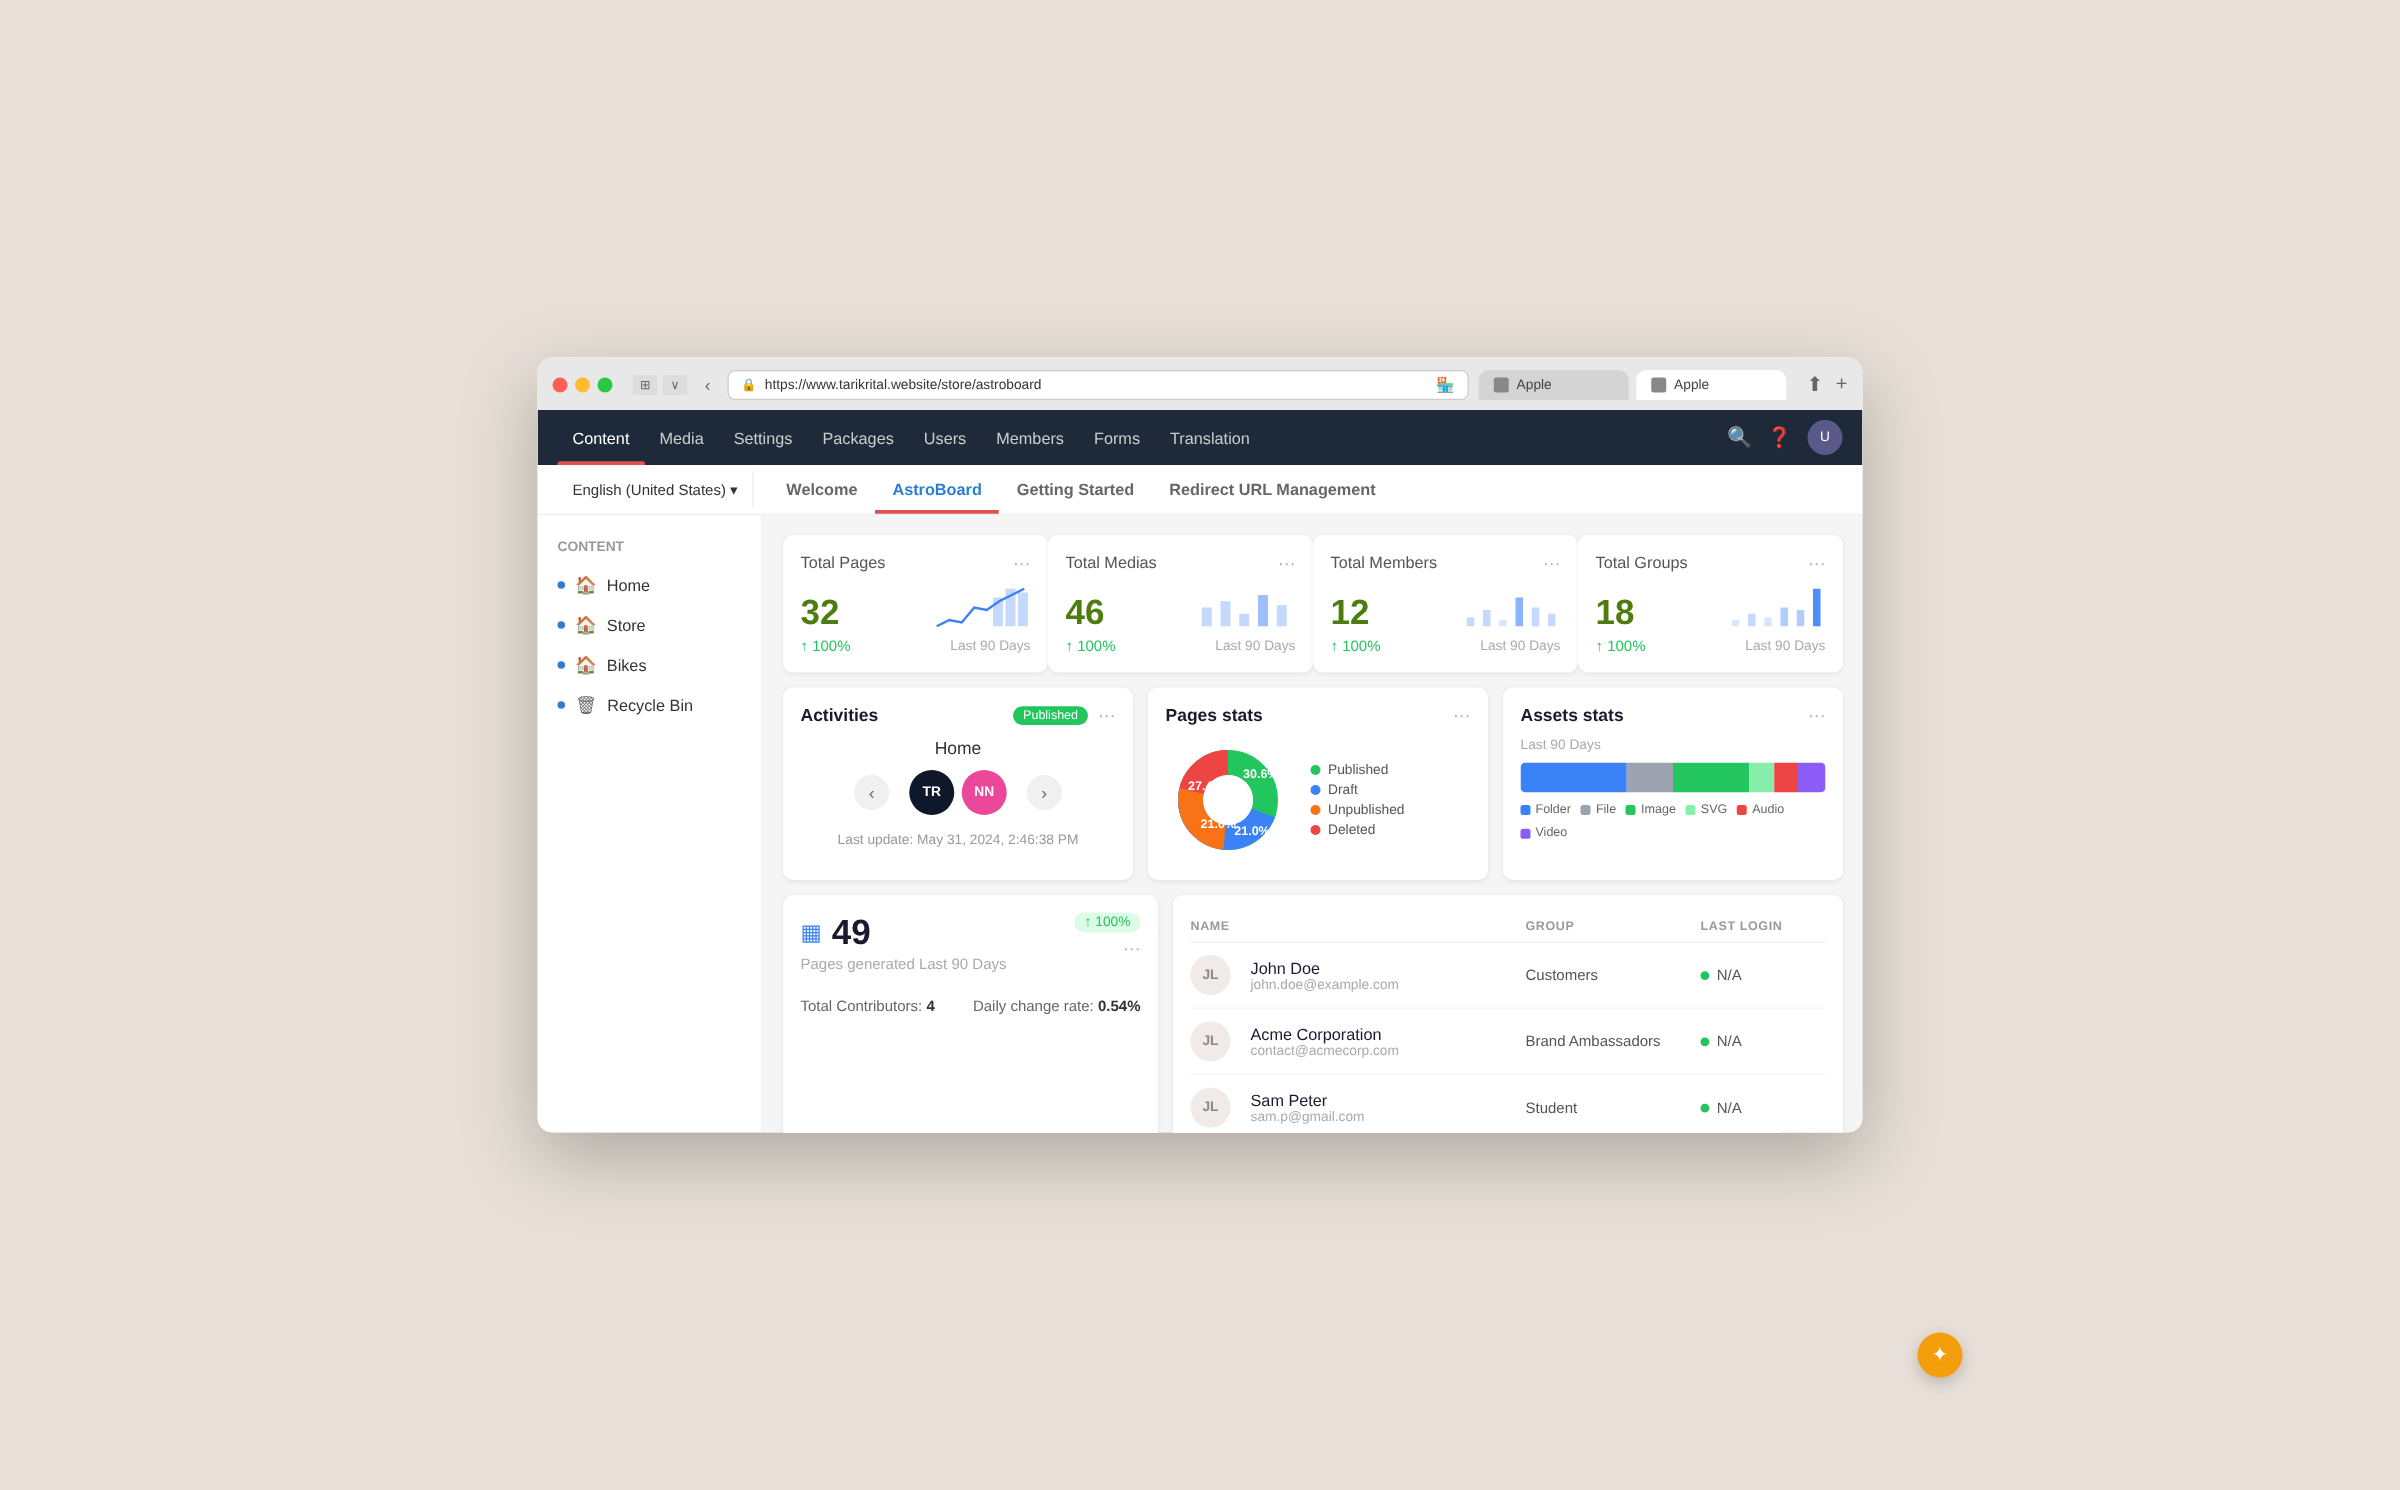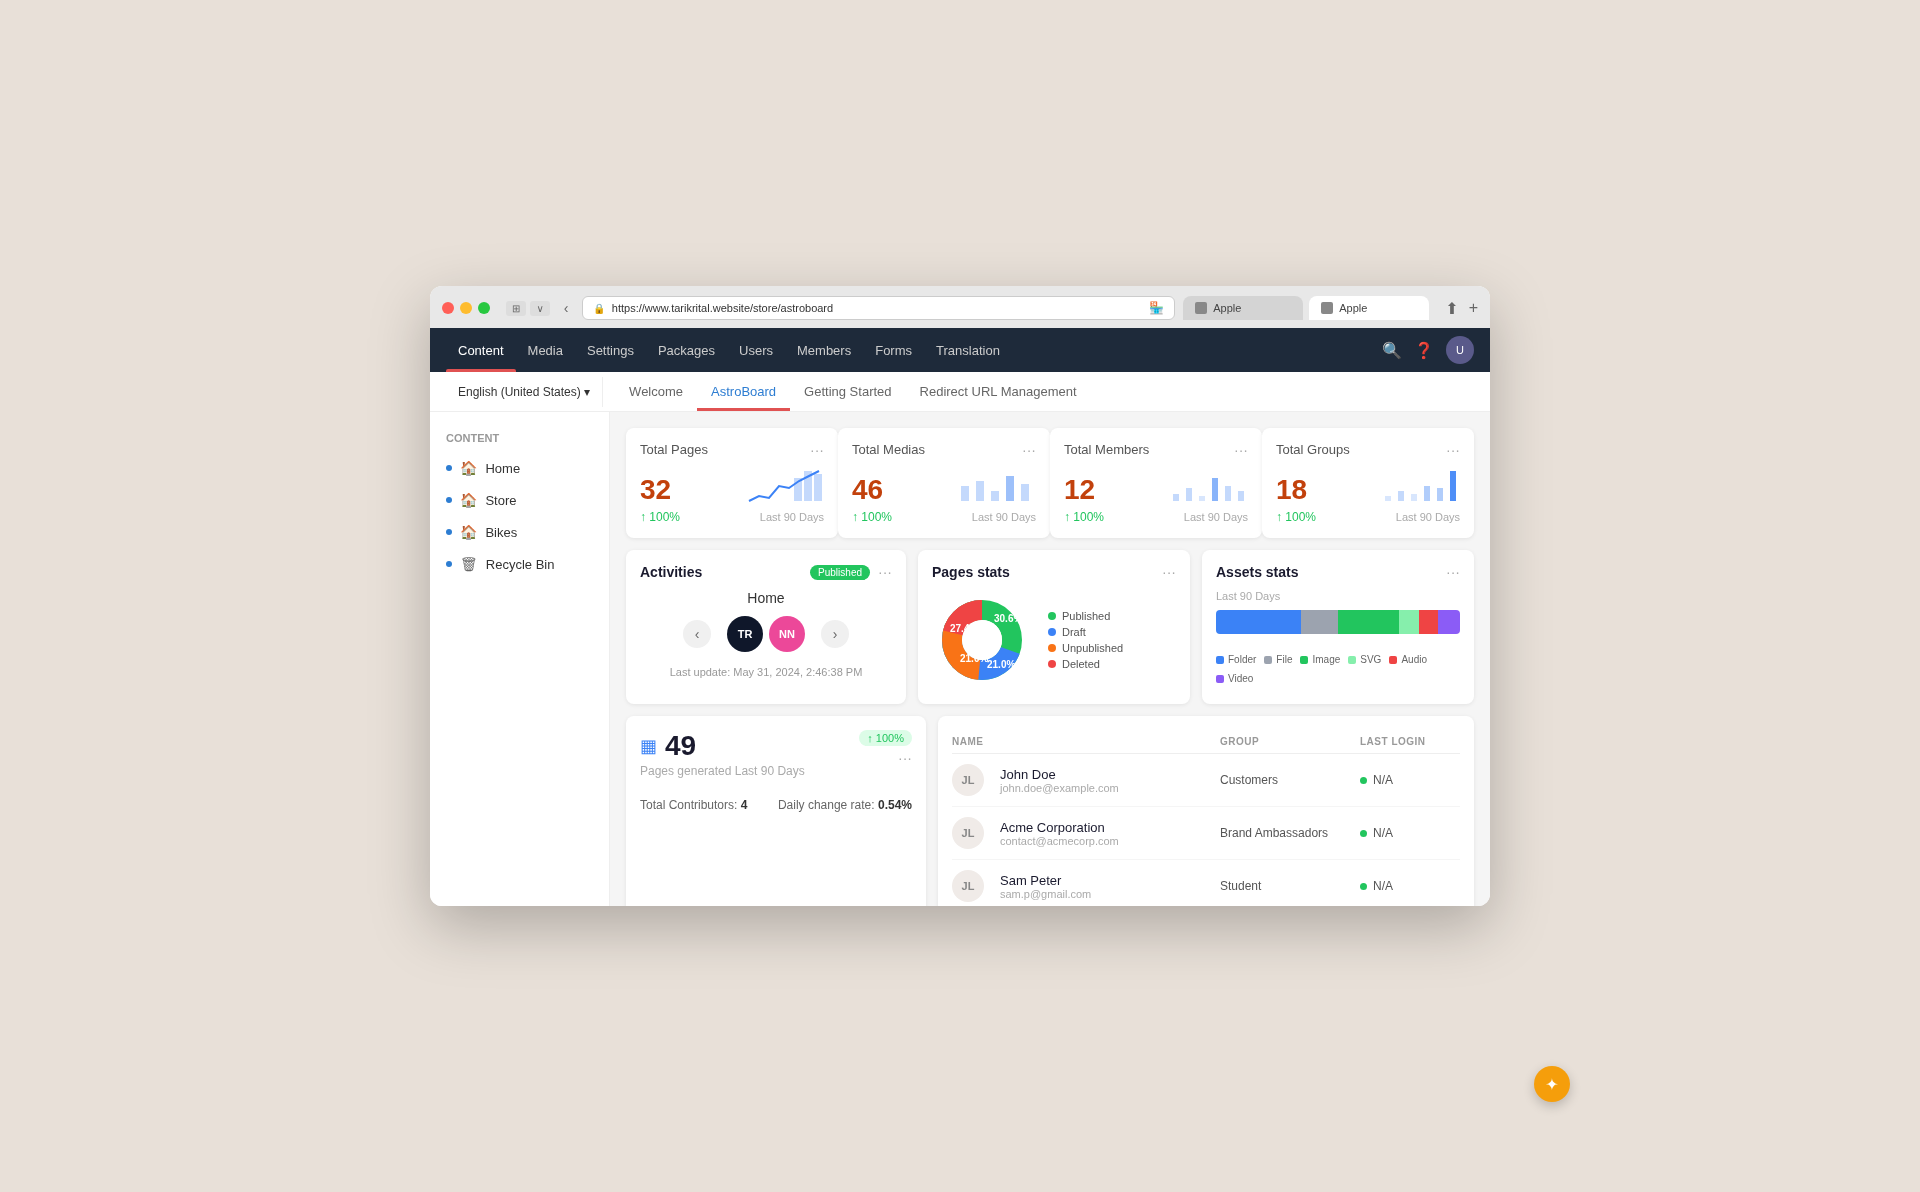--- a/index.html
+++ b/index.html
@@ -132,20 +132,21 @@
       border-right: 1px solid #eee;
       margin-right: 12px;
       cursor: pointer;
     }
     .sub-tab {
       font-size: 13px;
       color: #666;
       padding: 12px 14px;
       cursor: pointer;
       position: relative;
+      font-weight: bold;
     }
     .sub-tab.active {
       color: #2d7dd2;
     }
     .sub-tab.active::after {
       content: '';
       position: absolute;
       bottom: 0;
       left: 0;
       right: 0;
@@ -213,21 +214,21 @@
       align-items: flex-start;
     }
     .stat-title { font-size: 13px; color: #555; font-weight: 500; }
     .stat-dots { color: #aaa; font-size: 14px; cursor: pointer; }
     .stat-body {
       display: flex;
       justify-content: space-between;
       align-items: flex-end;
       margin-top: 8px;
     }
-    .stat-number { font-size: 28px; font-weight: 600; color: #c2410c; }
+    .stat-number { font-size: 28px; font-weight: 600; color: #4d7c0f; }
     .stat-sparkline { width: 80px; height: 40px; }
     .stat-footer {
       display: flex;
       justify-content: space-between;
       align-items: center;
       margin-top: 4px;
     }
     .stat-change { font-size: 12px; color: #22c55e; display: flex; align-items: center; gap: 2px; }
     .stat-period { font-size: 11px; color: #aaa; }
     
@@ -308,21 +309,21 @@
     .donut-wrap { position: relative; width: 100px; height: 100px; }
     .donut-legend { display: flex; flex-direction: column; gap: 4px; }
     .legend-item { display: flex; align-items: center; gap: 6px; font-size: 11px; color: #555; }
     .legend-dot { width: 8px; height: 8px; border-radius: 50%; }
     .ld-green { background: #22c55e; }
     .ld-blue { background: #3b82f6; }
     .ld-red { background: #ef4444; }
     
     .assets-period { font-size: 11px; color: #aaa; margin-bottom: 8px; }
     .assets-bar { display: flex; height: 24px; border-radius: 4px; overflow: hidden; width: 100%; }
-    .assets-legend { display: flex; flex-wrap: wrap; gap: 8px; margin-top: 20px; }
+    .assets-legend { display: flex; flex-wrap: wrap; gap: 8px; margin-top: 8px; }
     .asset-legend-item { display: flex; align-items: center; gap: 4px; font-size: 10px; color: #666; }
     .asset-dot { width: 8px; height: 8px; border-radius: 2px; }
     
     .bottom-row {
       display: grid;
       grid-template-columns: 300px 1fr;
       gap: 12px;
     }
     
     .pages-gen-header {

